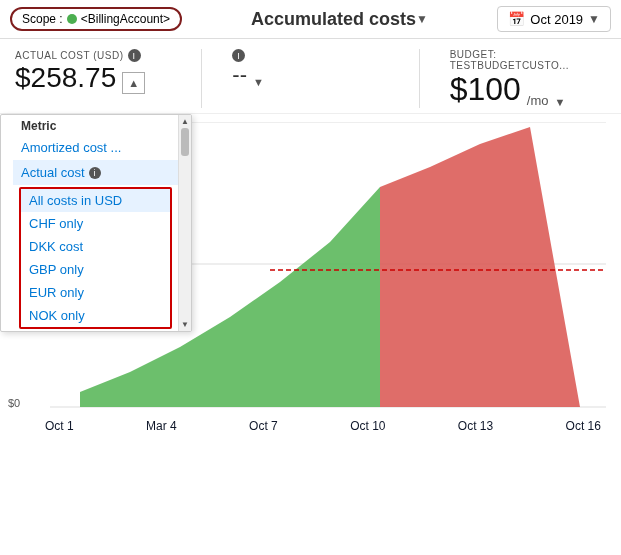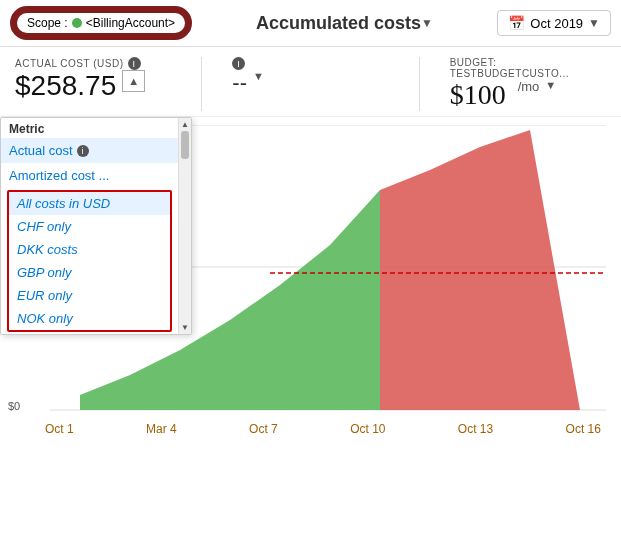--- a/index.html
+++ b/index.html
@@ -17,21 +17,21 @@
       display: flex;
       align-items: center;
       padding: 6px 10px;
       border-bottom: 1px solid #ddd;
       background: #fff;
       gap: 10px;
     }
     .scope-pill {
       display: flex;
       align-items: center;
-      border: 7px solid #7f1d1d;
+      border: 2px solid #7f1d1d;
       border-radius: 20px;
       padding: 3px 10px;
       font-size: 12px;
       gap: 4px;
       background: #fff;
       cursor: pointer;
     }
     .scope-dot {
       width: 10px;
       height: 10px;
@@ -102,21 +102,21 @@
       display: inline-flex;
       align-items: center;
       justify-content: center;
       cursor: pointer;
     }
     .stat-value {
       font-size: 28px;
       font-weight: 400;
       color: #111;
       display: flex;
-      align-items: flex-start;
+      align-items: flex-end;
       gap: 6px;
     }
     .stat-value-dash {
       font-size: 22px;
       color: #333;
     }
     .chevron-up-btn {
       display: inline-flex;
       align-items: center;
       justify-content: center;
@@ -128,28 +128,26 @@
       color: #555;
       height: 22px;
     }
     .stat-divider {
       width: 1px;
       background: #ddd;
       margin: 0 15px;
       align-self: stretch;
     }
     .budget-value {
-      font-size: 28px;
+      font-size: 32px;
       font-weight: 400;
-      font-family: Liberation Serif, serif;
     }
     .budget-mo {
       font-size: 13px;
       color: #555;
-      margin-left: 6px;
     }
     .dropdown-chevron {
       font-size: 11px;
       color: #555;
     }
 
     
     .dropdown-panel {
       position: absolute;
       top: 0;
@@ -180,21 +178,20 @@
     .dropdown-currency-group {
       border: 2px solid #c00;
       margin: 2px 6px;
       border-radius: 2px;
     }
     .dropdown-currency-item {
       padding: 4px 8px;
       font-size: 13px;
       color: #0078d4;
       cursor: pointer;
-      font-style: italic;
     }
     .dropdown-currency-item.active { background: #e6f2ff; }
   </style>
 </head>
 <body>
 
 <div class="top-bar">
   <div class="scope-pill">
     <span>Scope :</span>
     <span class="scope-dot"></span>
@@ -266,46 +263,46 @@
     <line x1="0" y1="142" x2="556" y2="142" stroke="#ddd" stroke-width="1"></line>
     <line x1="0" y1="0" x2="556" y2="0" stroke="#ddd" stroke-width="1"></line>
 
     <polygon points="30,285 30,270 80,250 130,225 180,195 230,160 280,120 330,65 330,285" fill="#5cb85c" opacity="0.9"></polygon>
 
     <polygon points="330,65 380,45 430,22 480,5 530,285 330,285" fill="#d9534f" opacity="0.85"></polygon>
 
     <line x1="220" y1="148" x2="556" y2="148" stroke="#cc0000" stroke-dasharray="5,3" stroke-width="1.5"></line>
   </svg>
 
-  <div style="display:flex; justify-content:space-between; font-size:12px; color:#a16207; padding-top:2px; margin-left:-5px; width:556px;">
+  <div style="display:flex; justify-content:space-between; font-size:12px; color:#0f172a; padding-top:2px; margin-left:-5px; width:556px;">
     <span>Oct 1</span>
     <span>Mar 4</span>
     <span>Oct 7</span>
     <span>Oct 10</span>
     <span>Oct 13</span>
     <span>Oct 16</span>
   </div>
 
   <div class="dropdown-panel" style="top:0; left:0; width:192px;">
-    <div style="display:flex; height:100%;">
+    <div style="display:flex; height:100%;padding-left:12px;">
       <div style="flex:1;">
 
         <div class="dropdown-section-label">Metric</div>
+        <div class="dropdown-item">
+          <span>Amortized cost ...</span>
+        </div>
         <div class="dropdown-item active">
           <span>Actual cost</span>
           <span class="info-icon" style="background:#555;color:#fff;font-size:9px;width:12px;height:12px;display:inline-flex;align-items:center;justify-content:center;border-radius:50%;">i</span>
         </div>
-        <div class="dropdown-item">
-          <span>Amortized cost ...</span>
-        </div>
 
         <div class="dropdown-currency-group">
           <div class="dropdown-currency-item active">All costs in USD</div>
           <div class="dropdown-currency-item">CHF only</div>
-          <div class="dropdown-currency-item">DKK costs</div>
+          <div class="dropdown-currency-item">DKK cost</div>
           <div class="dropdown-currency-item">GBP only</div>
           <div class="dropdown-currency-item">EUR only</div>
           <div class="dropdown-currency-item">NOK only</div>
         </div>
       </div>
 
       <div style="width:13px; background:#f0f0f0; border-left:1px solid #ddd; display:flex; flex-direction:column; align-items:center; padding: 2px 0;">
         <span style="font-size:8px;color:#555;cursor:pointer;">▲</span>
         <div style="width:8px;height:28px;background:#bbb;border-radius:3px;margin:2px 0;"></div>
         <span style="font-size:8px;color:#555;cursor:pointer;margin-top:auto;">▼</span>

